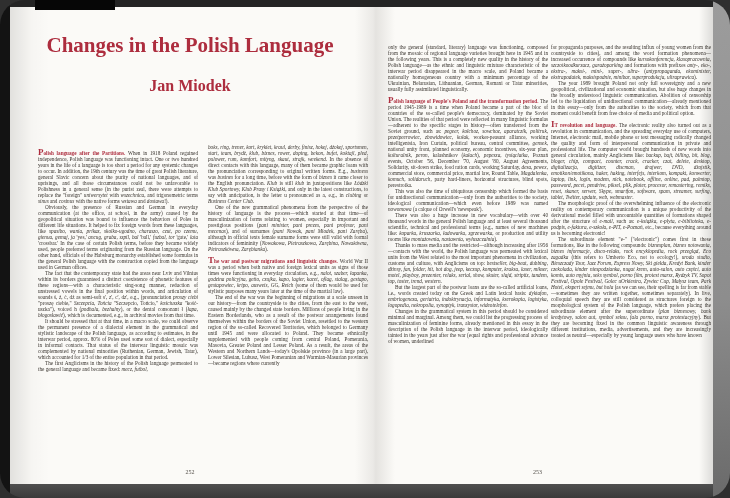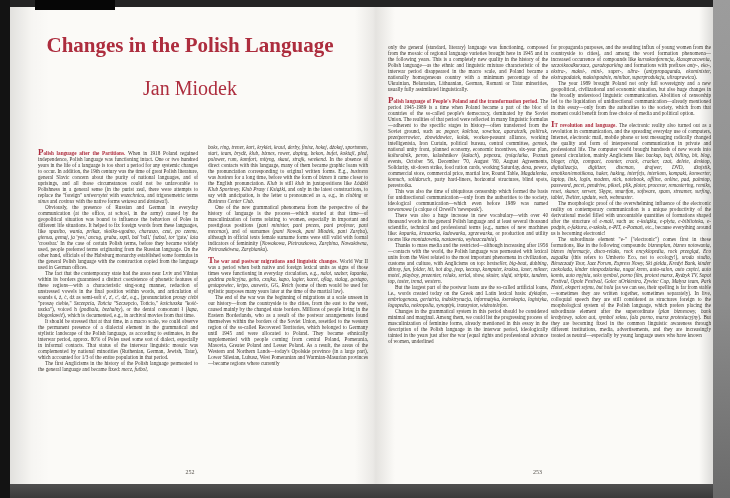--- a/index.html
+++ b/index.html
@@ -1,38 +1,38 @@
 <!DOCTYPE html>
 <html><head>
 <meta charset="utf-8">
 <style>
   html,body{margin:0;padding:0;background:#2f2f2f;}
   #canvas{position:relative;width:730px;height:498px;overflow:hidden;background:#2f2f2f;
-          font-family:"Liberation Serif", serif;}
+          font-family:"Liberation Serif", serif;border-radius:25px;}
   
   .left-strip{position:absolute;left:0;top:0;width:10px;height:498px;background:#131313;}
   .top-strip{position:absolute;left:0;top:0;width:730px;height:7px;background:#242424;}
   .top-dark-seg{position:absolute;left:35px;top:0;width:80px;height:10px;background:#060606;}
   .right-strip{position:absolute;left:713px;top:0;width:17px;height:498px;
                background:linear-gradient(180deg,#9c9c9c 0%,#8d8d8d 60%,#6a6a6a 100%);}
   .bottom-strip{position:absolute;left:10px;top:484px;width:703px;height:14px;
                 background:linear-gradient(180deg,#4f4f4f 0%,#3a3a3a 100%);}
   
   .spread{position:absolute;left:10px;top:7px;width:703px;height:477px;background:#fbfaf7;}
   .page-shade-left{position:absolute;left:0;top:0;width:40px;height:100%;
      background:linear-gradient(90deg,rgba(0,0,0,0.10) 0%,rgba(0,0,0,0.02) 55%,rgba(0,0,0,0) 100%);}
   .gutter{position:absolute;left:345px;top:0;width:40px;height:100%;
      background:linear-gradient(90deg,rgba(0,0,0,0) 0%,rgba(90,85,80,0.10) 45%,rgba(90,85,80,0.14) 52%,rgba(0,0,0,0) 100%);}
   .page-shade-right{position:absolute;right:0;top:0;width:14px;height:100%;
      background:linear-gradient(270deg,rgba(0,0,0,0.12) 0%,rgba(0,0,0,0) 100%);}
   
   .title{position:absolute;left:0;top:26px;width:360px;text-align:center;
          font-size:21px;font-weight:bold;color:#ad2d3e;}
   .author{position:absolute;left:0;top:70px;width:360px;text-align:center;
-          font-size:20px;font-weight:normal;color:#ad2d3e;}
+          font-size:16px;font-weight:bold;color:#ad2d3e;}
   
   .col{position:absolute;width:160px;font-size:5.2px;line-height:6px;color:#37322d;
        text-align:justify;overflow:hidden;}
   .col p{margin:0;}
   .col p.indent{text-indent:7px;}
   .col p.lead-para{margin-top:6px;}
   .lead{color:#ad2d3e;font-weight:bold;}
   .cap{color:#ad2d3e;font-weight:bold;font-size:9px;line-height:4px;}
   #col-l1{left:28px;top:137px;height:312px;}
   #col-l2{left:198px;top:137px;height:312px;}

